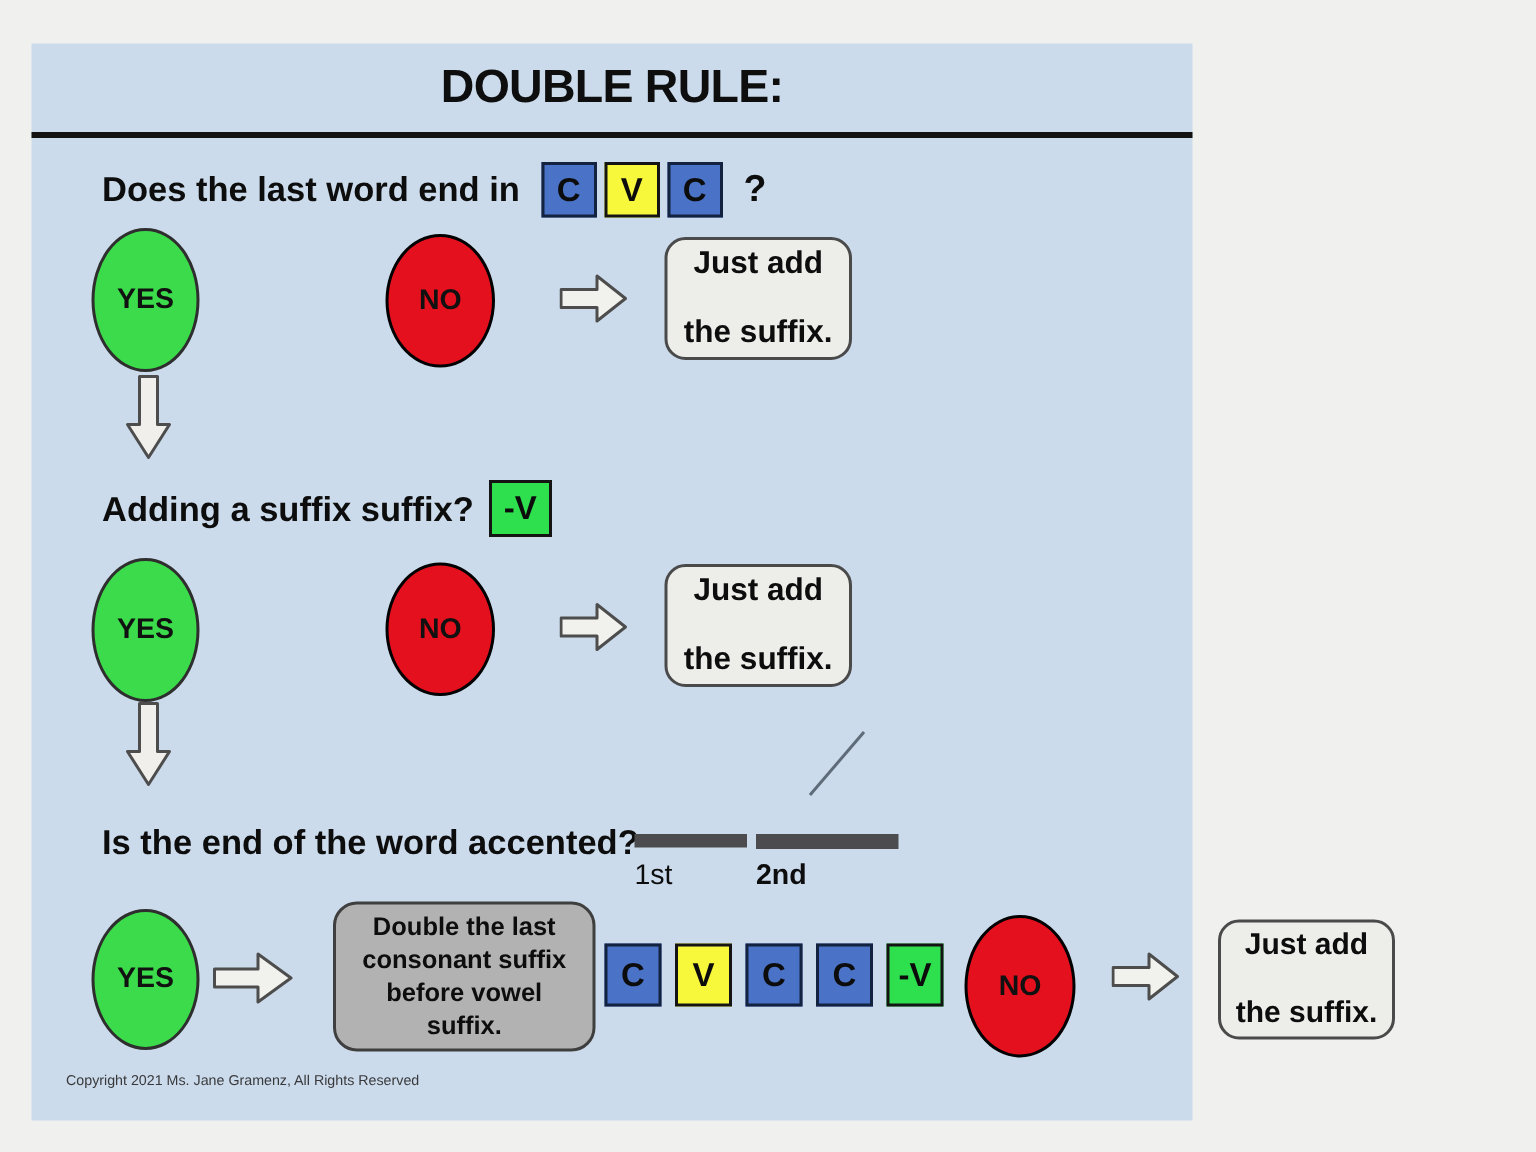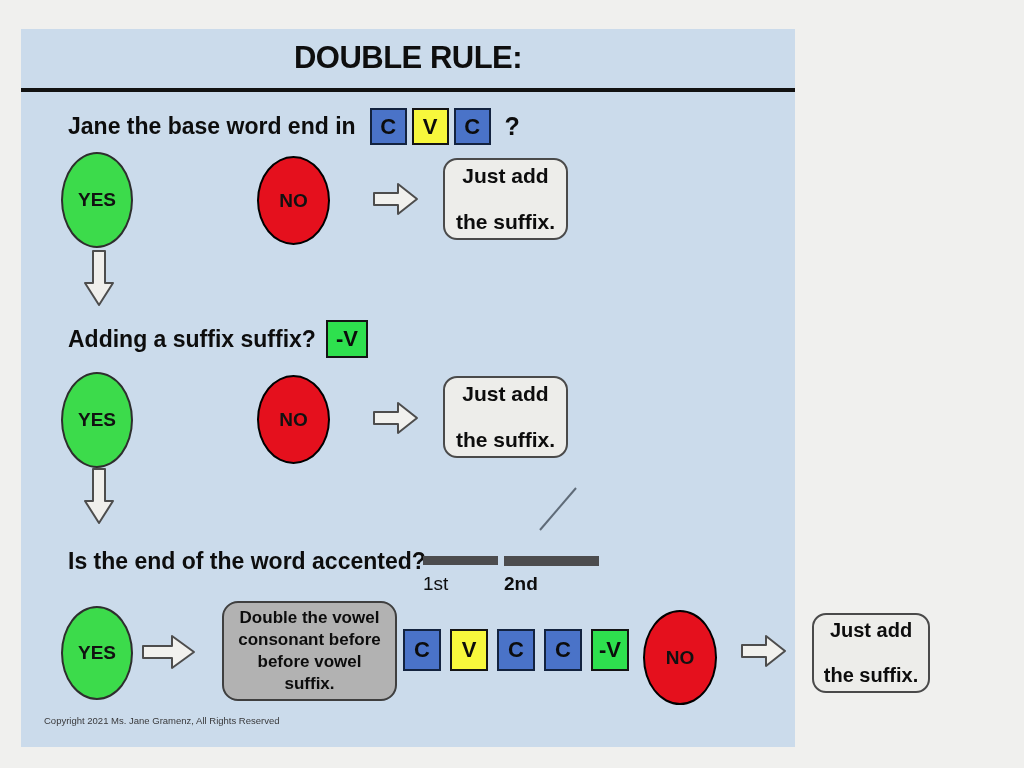--- a/index.html
+++ b/index.html
@@ -85,21 +85,21 @@
 </head>
 <body>
 
 <div class="stage">
   <div class="slide">
 
     <div class="title">DOUBLE RULE:</div>
     <div class="title-rule"></div>
 
     <div class="qrow" style="left:47px; top:79px; height:37px;">
-      <span class="qtext">Jane the base word end in</span>
+      <span class="qtext">Does the last word end in</span>
       <span class="lbox lbox-sm box-blue" style="margin-left:14px;">C</span>
       <span class="lbox lbox-sm box-yellow">V</span>
       <span class="lbox lbox-sm box-blue">C</span>
       <span class="qmark">?</span>
     </div>
 
     <div class="oval oval-yes" style="left:40px; top:123px; width:72px; height:96px;">YES</div>
     <div class="oval oval-no" style="left:236px; top:127px; width:73px; height:89px;">NO</div>
 
     <svg class="arrow-svg" style="left:352px; top:153px;" width="46" height="34" viewBox="0 0 46 34">
@@ -146,22 +146,22 @@
     <div class="bar-label" style="left:402px; top:544px; width:75px;">1st</div>
     <div class="bar-label" style="left:483px; top:544px; width:95px;font-weight:bold;">2nd</div>
 
     <div class="oval oval-yes" style="left:40px; top:577px; width:72px; height:94px;">YES</div>
 
     <svg class="arrow-svg" style="left:121px; top:605px;" width="54" height="36" viewBox="0 0 54 36">
       <polygon points="1,12 30,12 30,2 52,18 30,34 30,24 1,24" fill="#f1f1ee" stroke="#4d4d4d" stroke-width="2" stroke-linejoin="round"></polygon>
     </svg>
 
     <div class="graybox">
-      <div>Double the vowel</div>
-      <div>consonant before</div>
+      <div>Double the last</div>
+      <div>consonant suffix</div>
       <div>before vowel</div>
       <div>suffix.</div>
     </div>
 
     <div class="patternrow">
       <span class="lbox lbox-lg box-blue">C</span>
       <span class="lbox lbox-lg box-yellow">V</span>
       <span class="lbox lbox-lg box-blue">C</span>
       <span class="lbox lbox-lg box-blue">C</span>
       <span class="lbox lbox-lg box-green">-V</span>

